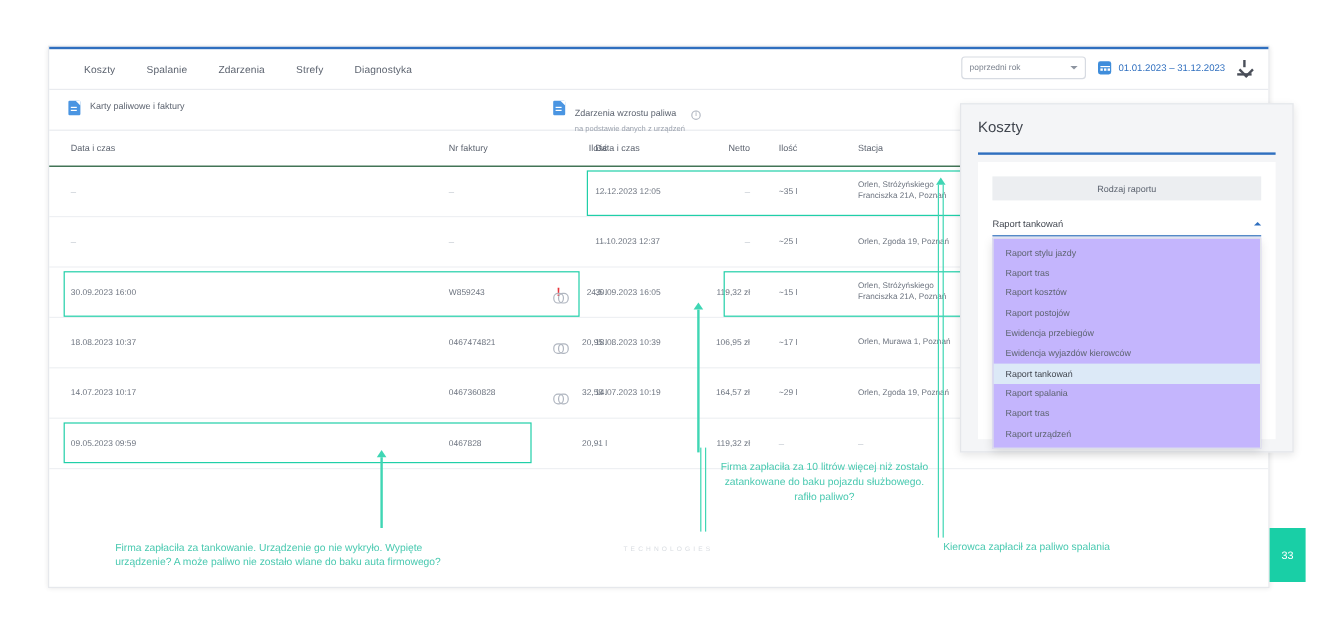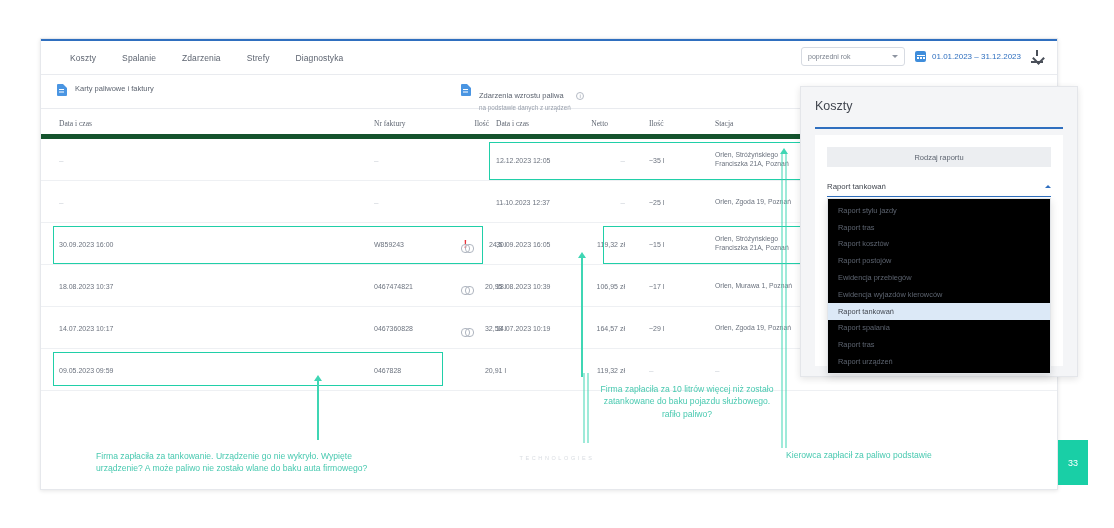--- a/index.html
+++ b/index.html
@@ -62,21 +62,21 @@
   .ph.right { left: 420px; }
   .doc-ic { width:10px; height:12px; background:#4a95e2; position:relative; flex:none; border-radius:1px; }
   .doc-ic::before { content:""; position:absolute; right:0; top:0; border-left:4px solid transparent; border-top:4px solid #ffffff; }
   .doc-ic::after { content:""; position:absolute; left:2px; top:5px; width:5px; height:1px; background:#fff; box-shadow:0 2.5px 0 #fff; }
   .ph-t1 { font-size:7.5px; color:#5d6470; line-height:1.35; }
   .ph-t2 { font-size:6.3px; color:#9aa1ad; line-height:1.4; margin-top:2px; }
   .info-ic { width:8px;height:8px;border:1px solid #b4bac4;border-radius:50%;display:inline-flex;align-items:center;justify-content:center;
      font-size:6px;color:#9aa1ad;margin-left:8px; line-height:1; }
 
   
-  .thead { position:absolute; left:0; top:70px; right:17px; height:30px; border-bottom:5px solid #14532d;font-family:Liberation Serif, serif; }
+  .thead { position:absolute; left:0; top:70px; right:0; height:30px; border-bottom:1px solid #14532d; }
   .th { position:absolute; top:10px; font-size:7.5px; color:#5d6470; }
   .tbody { position:absolute; left:0; top:100px; right:0; }
   .trow { position:relative; height:42px; border-bottom:1px solid #eef0f3; }
   .cell { position:absolute; font-size:7px; color:#6c737f; top:50%; transform:translateY(-50%); }
   .cell.sm { font-size:6.8px; line-height:1.45; }
   .dash { color:#c6cbd3; font-size:8px; }
 
   
   .c-date   { left:18px; }
   .c-qty    { right:551px; text-align:right; }
@@ -127,21 +127,21 @@
     position:absolute; left:12px; right:12px; top:12px; height:20px; background:#eceef1;
     display:flex; align-items:center; justify-content:center; font-size:7.5px; color:#5d6470; cursor:pointer;
   }
   .sel-row {
     position:absolute; left:12px; right:12px; top:42px; height:20px;
     border-bottom:1px solid #2f6fbf; display:flex; align-items:center; justify-content:space-between;
     font-size:7.8px; color:#41464f; cursor:pointer;
   }
   .caret-u { width:0;height:0;border-left:3px solid transparent;border-right:3px solid transparent;border-bottom:3.5px solid #2f6fbf; }
   .dd {
-    position:absolute; left:12px; right:12px; top:63px; background:#000000;
+    position:absolute; left:12px; right:12px; top:63px; background:#c4b5fd;
     border:1px solid #e2e5e9; box-shadow:0 3px 8px rgba(0,0,0,0.13); padding:3px 0;
   }
   .dd-item { height:16.8px; display:flex; align-items:center; padding-left:10px; font-size:7.4px; color:#5d6470; cursor:pointer; }
   .dd-item.sel { background:#dce9f7; color:#41464f; }
 </style>
 </head>
 <body>
 
 <div class="stage">
   <div class="app-card">
@@ -278,21 +278,21 @@
     <div class="head"></div>
       <div class="shaft" style="top:6px; height:119px;"></div>
   </div>
   <div class="arrow" style="left:778px; top:148px; width:12px; height:300px;">
     <div class="head"></div>
       <div class="shaft dbl" style="top:6px; height:294px;"></div>
   </div>
 
   <div class="anno" style="left:96px; top:450px; width:290px;">Firma zapłaciła za tankowanie. Urządzenie go nie wykryło. Wypięte urządzenie? A może paliwo nie zostało wlane do baku auta firmowego?</div>
   <div class="anno c" style="left:598px; top:383px; width:178px;">Firma zapłaciła za 10 litrów więcej niż zostało zatankowane do baku pojazdu służbowego. rafiło paliwo?</div>
-  <div class="anno" style="left:786px; top:449px; width:240px;">Kierowca zapłacił za paliwo podstawie</div>
+  <div class="anno" style="left:786px; top:449px; width:240px;">Kierowca zapłacił za paliwo spalania</div>
   <div class="badge33">33</div>
   <div class="watermark">TECHNOLOGIES</div>
 
   <div class="raporty">
     <div class="rap-title">Koszty</div>
     <div class="rap-rule"></div>
     <div class="rap-body">
       <div class="rodzaj">Rodzaj raportu</div>
       <div class="sel-row">
         <span>Raport tankowań</span>

